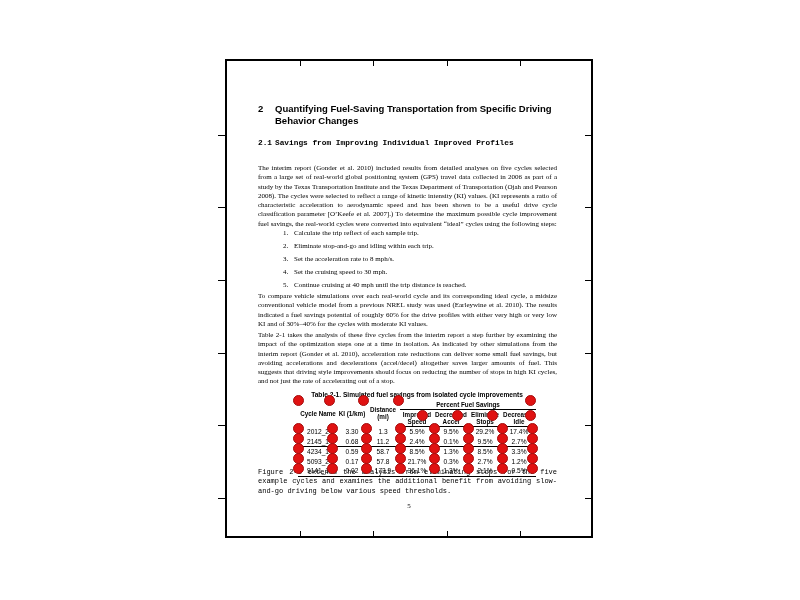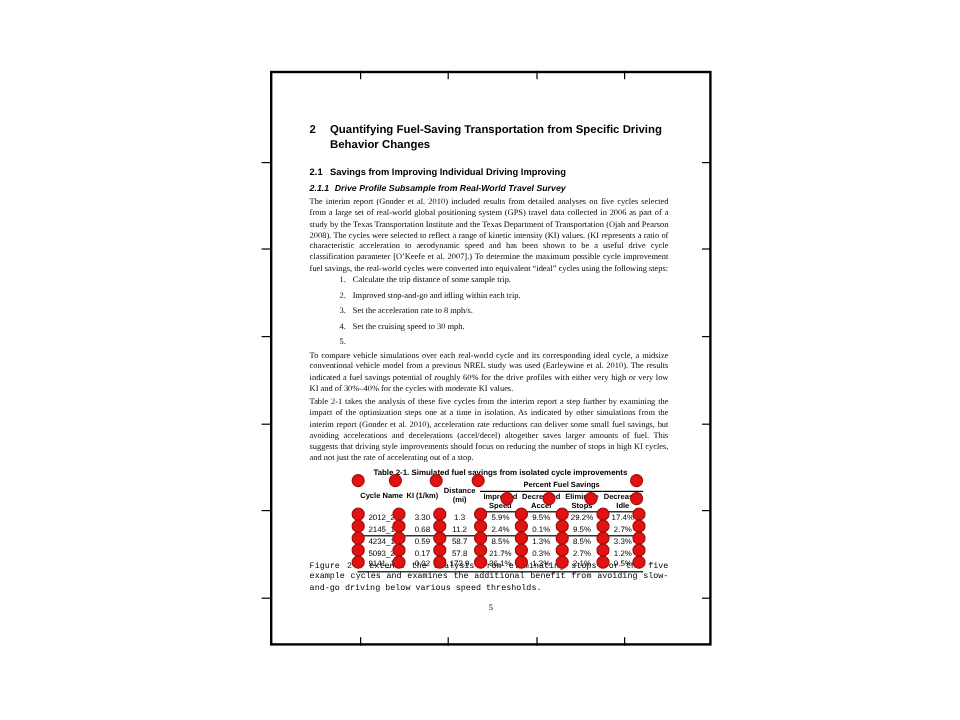--- a/index.html
+++ b/index.html
@@ -22,21 +22,21 @@
   
   .h1{
     position:absolute;left:31px;top:42px;width:305px;
     font-family:"Liberation Sans",sans-serif;font-weight:bold;
     font-size:9.5px;line-height:11.5px;display:flex;
   }
   .h1 .hnum{width:17px;flex:0 0 17px;}
   .h1 .htxt{width:278px;}
   .h2{
     position:absolute;left:31px;top:78px;width:300px;
-    font-family:Liberation Sans, sans-serif;font-weight:bold;
+    font-family:Liberation Mono, monospace;font-weight:bold;
     font-size:7.8px;display:flex;
   }
   .h2 .hnum{width:17px;flex:0 0 17px;}
   .h3{
     position:absolute;left:31px;top:91px;width:300px;
     font-family:"Liberation Sans",sans-serif;font-weight:bold;font-style:italic;
     font-size:7.3px;display:flex;
   }
   .h3 .hnum{width:21px;flex:0 0 21px;}
   
@@ -92,49 +92,46 @@
 
 <div class="page">
 
   <div class="h1">
     <span class="hnum">2</span>
     <span class="htxt">Quantifying Fuel-Saving Transportation from Specific Driving Behavior Changes</span>
   </div>
 
   <div class="h2">
     <span class="hnum">2.1</span>
-    <span>Savings from Improving Individual Driving Improving</span>
+    <span>Savings from Improving Individual Improved Profiles</span>
   </div>
 
-  <div class="h3">
-    <span class="hnum">2.1.1</span>
-    <span>Drive Profile Subsample from Real-World Travel Survey</span>
-  </div>
 
   <div class="para p1">The interim report (Gonder et al. 2010) included results from detailed analyses on five cycles selected from a large set of real-world global positioning system (GPS) travel data collected in 2006 as part of a study by the Texas Transportation Institute and the Texas Department of Transportation (Ojah and Pearson 2008). The cycles were selected to reflect a range of kinetic intensity (KI) values. (KI represents a ratio of characteristic acceleration to aerodynamic speed and has been shown to be a useful drive cycle classification parameter [O’Keefe et al. 2007].) To determine the maximum possible cycle improvement fuel savings, the real-world cycles were converted into equivalent “ideal” cycles using the following steps:</div>
 
   <div class="steps">
       <div class="li">
         <span class="ln">1.</span>
-        <span>Calculate the trip distance of some sample trip.</span>
+        <span>Calculate the trip reflect of each sample trip.</span>
       </div>
       <div class="li">
         <span class="ln">2.</span>
-        <span>Improved stop-and-go and idling within each trip.</span>
+        <span>Eliminate stop-and-go and idling within each trip.</span>
       </div>
       <div class="li">
         <span class="ln">3.</span>
         <span>Set the acceleration rate to 8 mph/s.</span>
       </div>
       <div class="li">
         <span class="ln">4.</span>
         <span>Set the cruising speed to 30 mph.</span>
       </div>
       <div class="li">
         <span class="ln">5.</span>
+        <span>Continue cruising at 40 mph until the trip distance is reached.</span>
       </div>
     </div>
 
   <div class="para p2">To compare vehicle simulations over each real-world cycle and its corresponding ideal cycle, a midsize conventional vehicle model from a previous NREL study was used (Earleywine et al. 2010). The results indicated a fuel savings potential of roughly 60% for the drive profiles with either very high or very low KI and of 30%–40% for the cycles with moderate KI values.</div>
 
   <div class="para p3">Table 2-1 takes the analysis of these five cycles from the interim report a step further by examining the impact of the optimization steps one at a time in isolation. As indicated by other simulations from the interim report (Gonder et al. 2010), acceleration rate reductions can deliver some small fuel savings, but avoiding accelerations and decelerations (accel/decel) altogether saves larger amounts of fuel. This suggests that driving style improvements should focus on reducing the number of stops in high KI cycles, and not just the rate of accelerating out of a stop.</div>
 
   <div class="tbl-title">Table 2-1. Simulated fuel savings from isolated cycle improvements</div>
 
   <table class="savings">

